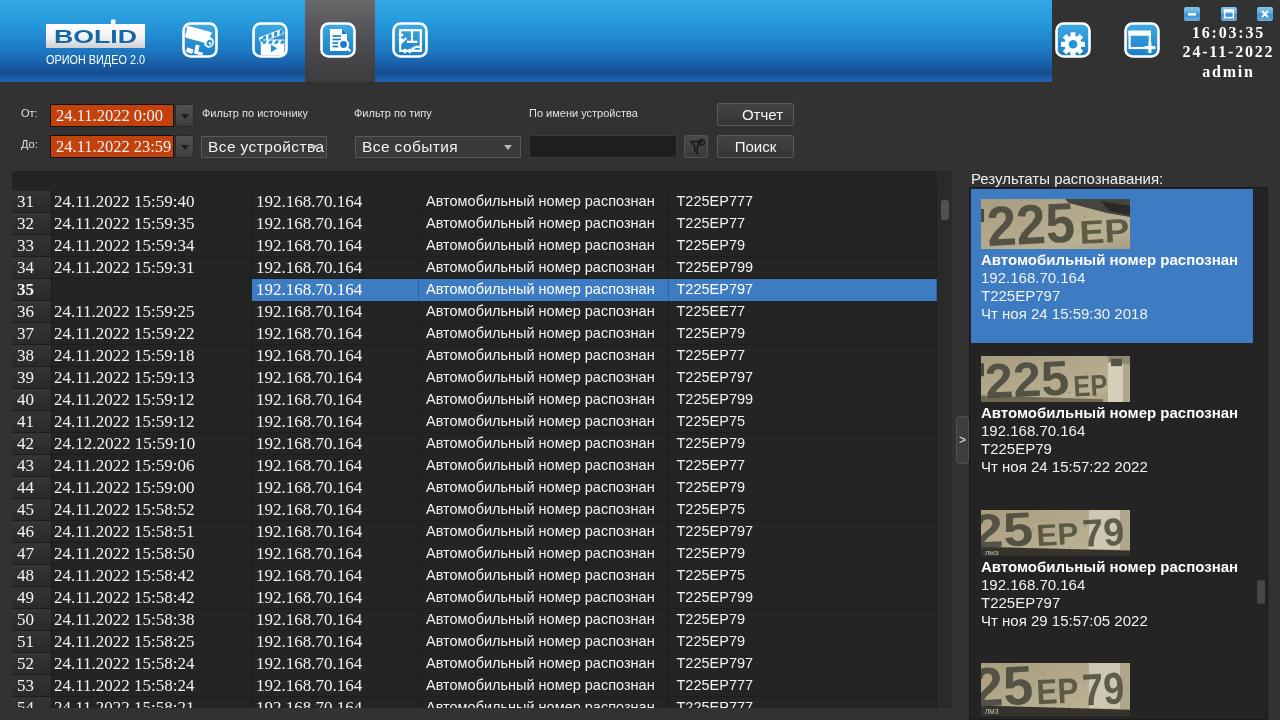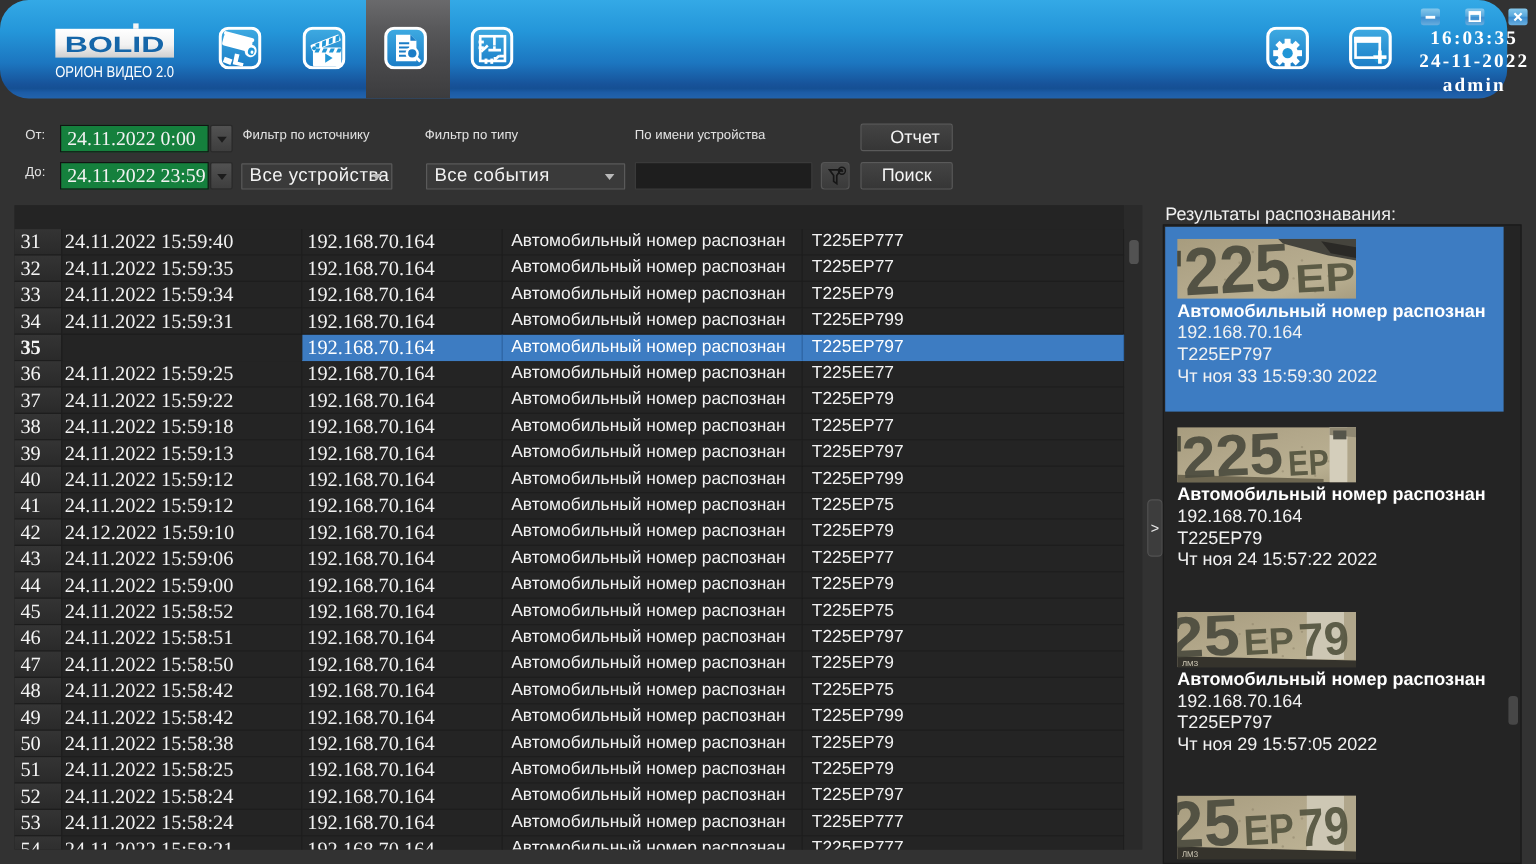--- a/index.html
+++ b/index.html
@@ -1,35 +1,35 @@
 <!DOCTYPE html>
 <html lang="ru"><head><meta charset="utf-8">
 <title>Орион Видео</title>
 <style>
 * { margin:0; padding:0; box-sizing:border-box; }
 html,body { width:1280px; height:720px; overflow:hidden; background:#323232; }
 #app { position:relative; width:1280px; height:720px; background:#323232;
   font-family:"Liberation Sans", sans-serif; color:#e8e8e8; overflow:hidden; }
 
 
-#topbar { position:absolute; left:0; top:0; width:1256px; height:82px;
-  background:linear-gradient(180deg,#34a9e6 0%,#2496d9 32%,#1c76c0 64%,#175299 86%,#155094 90%,#1c5ca6 94%,#2263ac 100%);border-radius:24px; }
+#topbar { position:absolute; left:0; top:0; width:1052px; height:82px;
+  background:linear-gradient(180deg,#34a9e6 0%,#2496d9 32%,#1c76c0 64%,#175299 86%,#155094 90%,#1c5ca6 94%,#2263ac 100%); }
 #graytab { position:absolute; left:305px; top:0; width:70px; height:82px;
   background:linear-gradient(180deg,#6a6a6c 0%,#58585a 30%,#4a4a4c 60%,#3c3c3e 100%); }
 #logo { position:absolute; left:46px; top:15px; }
 .navbtn { position:absolute; top:22px; width:36px; height:36px; }
 .winbtn { position:absolute; top:7px; width:16px; height:14px; border-radius:2px;
   background:linear-gradient(180deg,#85c8ec 0%,#5aa9dd 45%,#3c8ed0 55%,#69aede 100%); }
 #clock { position:absolute; left:1168px; top:23px; width:121px; text-align:center;
   font-family:"Liberation Serif",serif; font-weight:bold; font-size:16px;
   letter-spacing:1.8px; color:#ffffff; line-height:19.3px; }
 
 
 .flabel { position:absolute; font-size:11px; color:#e2e2e2; white-space:nowrap; }
-.dinput { position:absolute; left:50px; width:124px; height:23px; background:#15803d;
+.dinput { position:absolute; left:50px; width:124px; height:23px; background:#c2410c;
   border:1px solid #131313; color:#f2f2f2; font-family:"Liberation Serif",serif;
   font-size:16.5px; line-height:22px; padding-left:5px; white-space:nowrap; }
 .darrow { position:absolute; left:175px; width:19px; height:23px;
   background:linear-gradient(180deg,#525252,#3e3e3e); border:1px solid #2a2a2a;
   border-radius:2px; }
 .darrow:after { content:""; position:absolute; left:5px; top:9px; width:0; height:0;
   border-left:4.5px solid transparent; border-right:4.5px solid transparent;
   border-top:5px solid #1c1c1c; }
 .combo { position:absolute; height:22px; background:#3a3a3a; border:1px solid #5a5a5a;
   border-radius:1px; font-size:15.5px; color:#f2f2f2; letter-spacing:0.4px; line-height:20px; padding-left:6px; }
@@ -490,21 +490,21 @@
     <polygon points="120,2 149,7 149,16 128,12" fill="#2a2926"></polygon>
     <rect x="-3" y="10" width="6" height="13" fill="#4a4a3c"></rect>
     <text x="7" y="47" font-family="Liberation Sans, sans-serif" font-weight="bold" font-size="56" fill="#4b4b3e" fill-opacity="0.92" transform="rotate(-3 7 47)" textLength="88" lengthAdjust="spacingAndGlyphs">225</text>
     <text x="99" y="45" font-family="Liberation Sans, sans-serif" font-weight="bold" font-size="33" fill="#54543f" fill-opacity="0.92" transform="rotate(-3 99 45)" textLength="50" lengthAdjust="spacingAndGlyphs">ЕР</text>
         </svg>
       </div>
   <div class="ctxt" style="top:62px">
     <div class="l b">Автомобильный номер распознан</div>
     <div class="l">192.168.70.164</div>
     <div class="l">Т225ЕР797</div>
-    <div class="l">Чт ноя 33 15:59:30 2022</div>
+    <div class="l">Чт ноя 24 15:59:30 2018</div>
   </div>
 </div>
 <div class="card" style="top:346px;height:152px;">
   <div class="cimg">
         <svg width="149" height="46" viewBox="0 0 149 50" preserveAspectRatio="none" style="display:block">
           <defs>
     <linearGradient id="pbgb" x1="0" y1="0" x2="1" y2="1">
       <stop offset="0" stop-color="#a79c7e"></stop>
       <stop offset="0.4" stop-color="#b2a78a"></stop>
       <stop offset="0.75" stop-color="#bab092"></stop>

